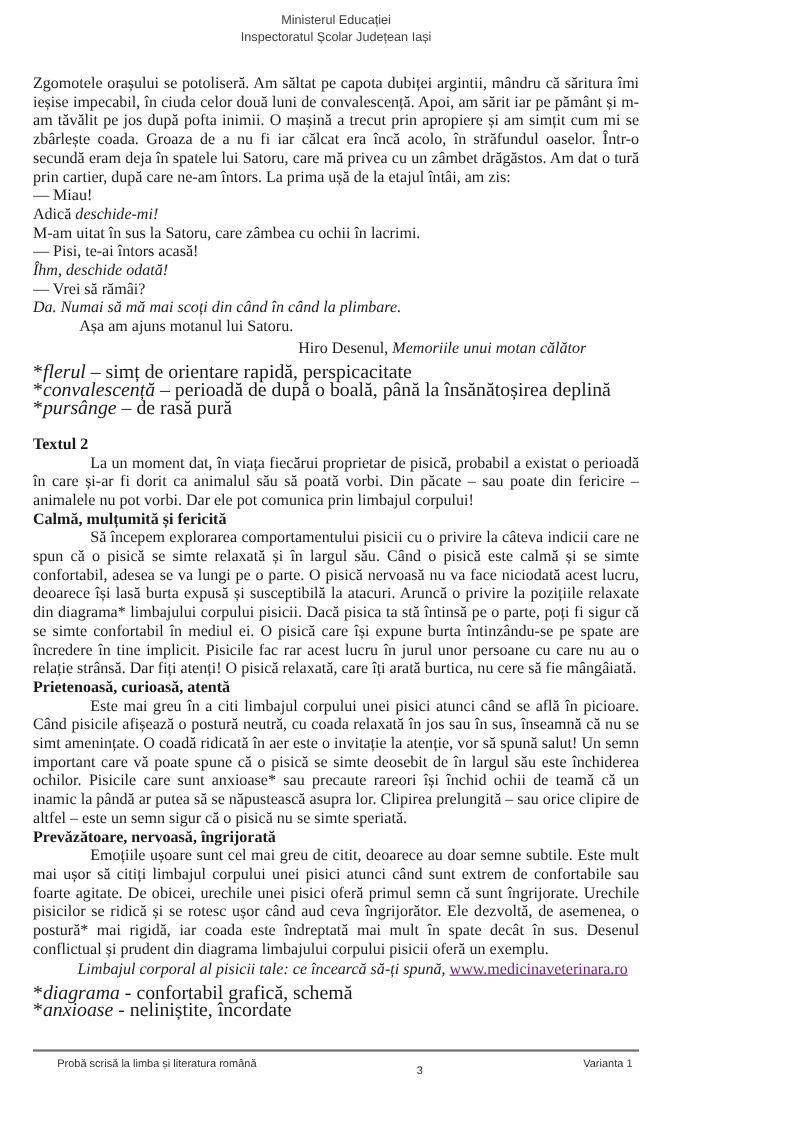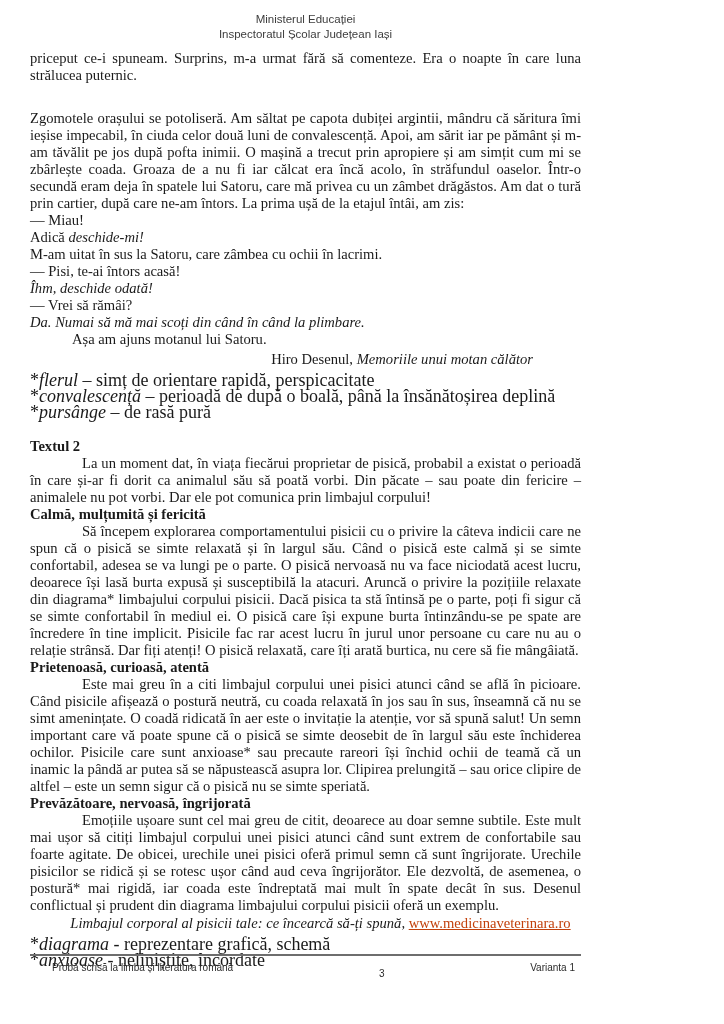--- a/index.html
+++ b/index.html
@@ -38,21 +38,21 @@
     text-align: left;
   }
   .fn-block { margin-top: 4px; }
   .t2-heading { margin-top: 18px; }
   .source-line {
     text-align: center;
     padding-left: 30px;
     margin-top: 1px;
   }
   .link {
-    color: #c2410c;
+    color: #701a75;
   }
   .footer-area {
     position: absolute;
     left: 30px;
     right: 28px;
     top: 954px;
   }
   .footer-rule { border-top: 2px solid #6e6e6e; }
   .footer {
     display: flex;
@@ -70,21 +70,20 @@
 
 <div class="page">
 
   <div class="header">
     <div>Ministerul Educației</div>
     <div>Inspectoratul Școlar Județean Iași</div>
   </div>
 
   <div class="bodytext">
 
-    <p class="para">priceput ce-i spuneam. Surprins, m-a urmat fără să comenteze. Era o noapte în care luna strălucea puternic.</p>
 
     <p class="para gap-top">Zgomotele orașului se potoliseră. Am săltat pe capota dubiței argintii, mândru că săritura îmi ieșise impecabil, în ciuda celor două luni de convalescență. Apoi, am sărit iar pe pământ și m-am tăvălit pe jos după pofta inimii. O mașină a trecut prin apropiere și am simțit cum mi se zbârlește coada. Groaza de a nu fi iar călcat era încă acolo, în străfundul oaselor. Într-o secundă eram deja în spatele lui Satoru, care mă privea cu un zâmbet drăgăstos. Am dat o tură prin cartier, după care ne-am întors. La prima ușă de la etajul întâi, am zis:</p>
 
     <p class="line">— Miau!</p>
     <p class="line"><span>Adică </span><span class="it">deschide-mi!</span></p>
     <p class="line">M-am uitat în sus la Satoru, care zâmbea cu ochii în lacrimi.</p>
     <p class="line">— Pisi, te-ai întors acasă!</p>
     <p class="line it">Îhm, deschide odată!</p>
     <p class="line">— Vrei să rămâi?</p>
     <p class="line it">Da. Numai să mă mai scoți din când în când la plimbare.</p>
@@ -106,21 +105,21 @@
 
     <p class="bold">Prietenoasă, curioasă, atentă</p>
     <p class="para indent">Este mai greu în a citi limbajul corpului unei pisici atunci când se află în picioare. Când pisicile afișează o postură neutră, cu coada relaxată în jos sau în sus, înseamnă că nu se simt amenințate. O coadă ridicată în aer este o invitație la atenție, vor să spună salut! Un semn important care vă poate spune că o pisică se simte deosebit de în largul său este închiderea ochilor. Pisicile care sunt anxioase* sau precaute rareori își închid ochii de teamă că un inamic la pândă ar putea să se năpustească asupra lor. Clipirea prelungită – sau orice clipire de altfel – este un semn sigur că o pisică nu se simte speriată.</p>
 
     <p class="bold">Prevăzătoare, nervoasă, îngrijorată</p>
     <p class="para indent">Emoțiile ușoare sunt cel mai greu de citit, deoarece au doar semne subtile. Este mult mai ușor să citiți limbajul corpului unei pisici atunci când sunt extrem de confortabile sau foarte agitate. De obicei, urechile unei pisici oferă primul semn că sunt îngrijorate. Urechile pisicilor se ridică și se rotesc ușor când aud ceva îngrijorător. Ele dezvoltă, de asemenea, o postură* mai rigidă, iar coada este îndreptată mai mult în spate decât în sus. Desenul conflictual și prudent din diagrama limbajului corpului pisicii oferă un exemplu.</p>
 
     <p class="source-line"><span class="it">Limbajul corporal al pisicii tale: ce încearcă să-ți spună, </span><a class="link" href="#">www.medicinaveterinara.ro</a></p>
 
     <div class="fn-block">
-      <p class="footnote"><span>*</span><span class="it">diagrama</span><span> - reprezentare grafică, schemă</span></p>
+      <p class="footnote"><span>*</span><span class="it">diagrama</span><span> - confortabil grafică, schemă</span></p>
       <p class="footnote"><span>*</span><span class="it">anxioase</span><span> - neliniștite, încordate</span></p>
     </div>
 
   </div>
 
   <div class="footer-area">
     <div class="footer-rule"></div>
     <div class="footer">
       <span>Probă scrisă la limba și literatura română</span>
       <span class="pagenum">3</span>

